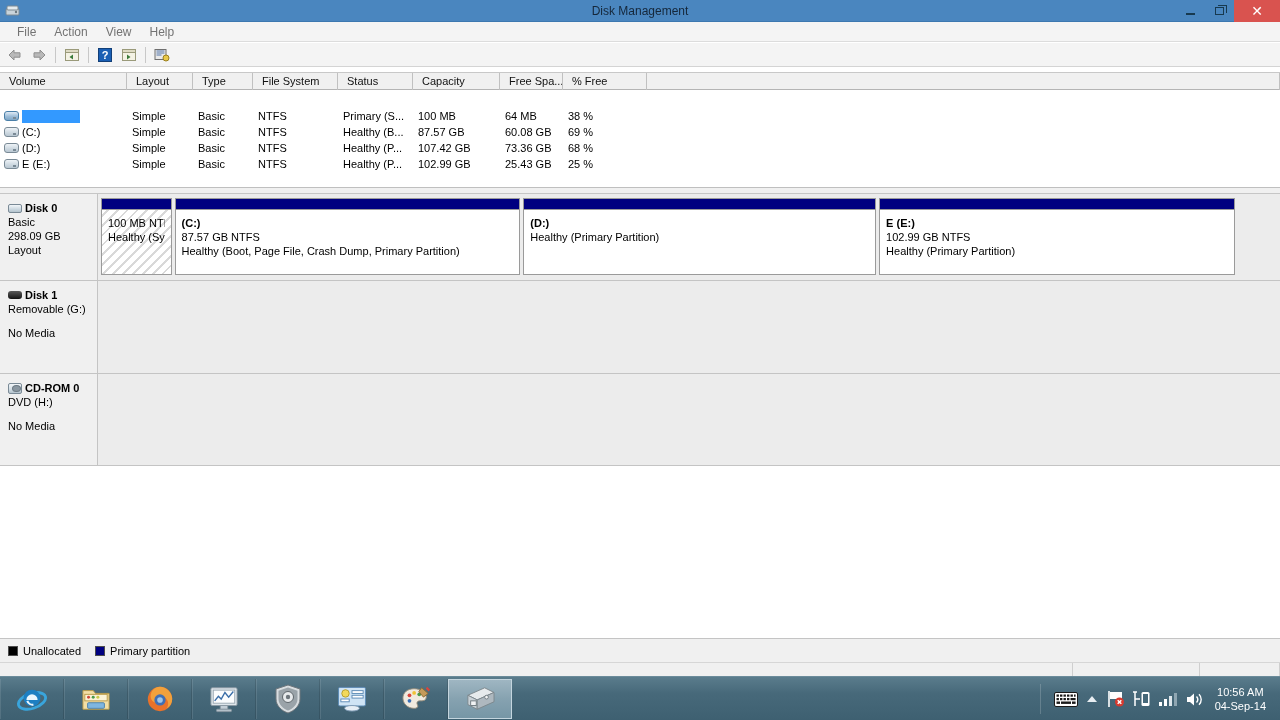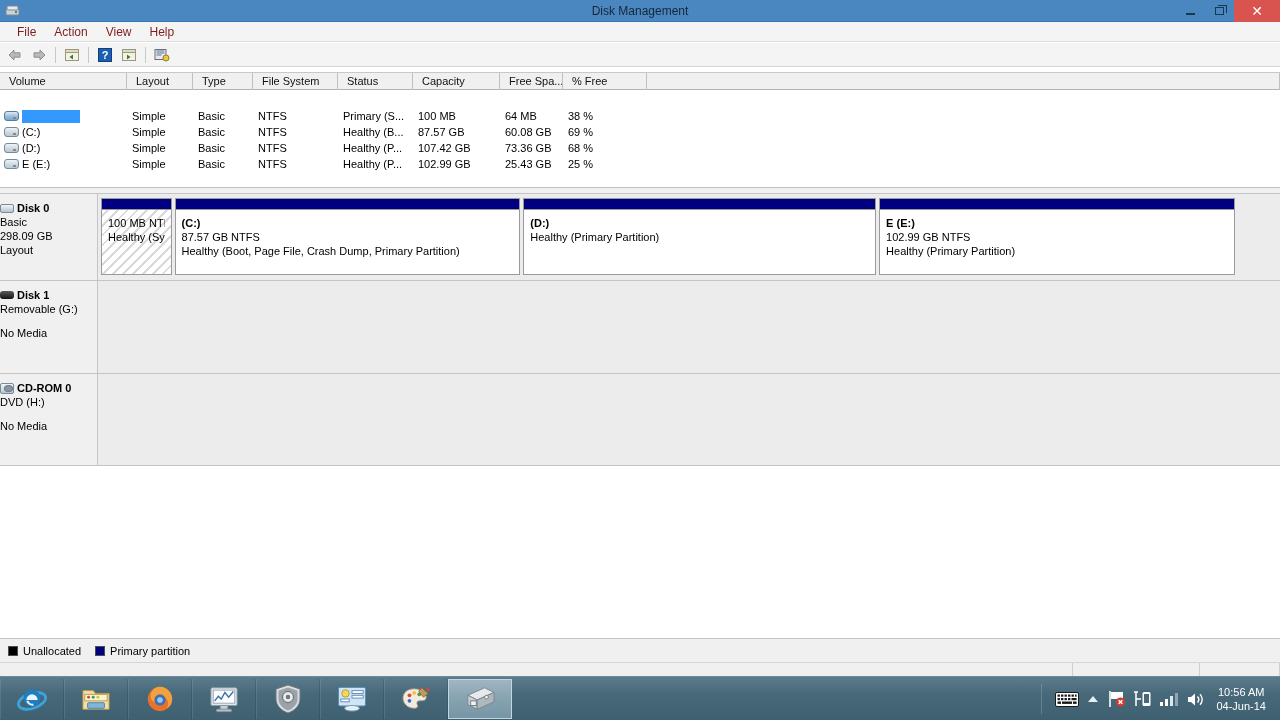--- a/index.html
+++ b/index.html
@@ -39,21 +39,21 @@
     content: ""; position: absolute; left: 2px; top: -3px;
     width: 8px; height: 7px; border: 1px solid #17394f; border-bottom: none; border-left: none;
   }
 
   
   .menubar {
     position: absolute; left: 0; top: 22px; width: 1280px; height: 20px;
     background: #f4f4f4; border-bottom: 1px solid #dcdcdc;
     display: flex; align-items: center; padding-left: 8px;
   }
-  .menuitem { padding: 0 9px; height: 20px; line-height: 20px; font-size: 12px; color: #7f1d1d; }
+  .menuitem { padding: 0 9px; height: 20px; line-height: 20px; font-size: 12px; color: #737373; }
 
   
   .toolbar {
     position: absolute; left: 0; top: 43px; width: 1280px; height: 24px;
     background: #f4f4f4; border-bottom: 1px solid #d4d4d4;
     display: flex; align-items: center; padding-left: 4px; gap: 2px;
   }
   .tbtn { width: 22px; height: 20px; display: flex; align-items: center; justify-content: center; }
   .tsep { width: 1px; height: 16px; background: #c8c8c8; margin: 0 3px; }
 
@@ -100,21 +100,21 @@
   }
 
   
   .graph {
     position: absolute; left: 0; top: 194px; width: 1280px; height: 444px;
     background: #ffffff; overflow: hidden;
   }
   .diskrow { position: relative; width: 1280px; border-bottom: 1px solid #c4c4c4; display: flex; }
   .disk-info {
     width: 98px; flex: 0 0 98px; background: #f0f0f0;
-    border-right: 1px solid #c4c4c4; padding: 8px 6px 6px 0;
+    border-right: 1px solid #c4c4c4; padding: 8px 6px 6px 8px;
   }
   .disk-title { font-size: 11px; font-weight: bold; color: #000; display: flex; align-items: center; }
   .disk-sub { font-size: 11px; color: #000; margin-top: 2px; }
   .disk-gap { height: 10px; }
   .hd-ico {
     width: 14px; height: 9px; margin-right: 3px; flex: 0 0 auto;
     border: 1px solid #7a8a96; border-radius: 2px;
     background: linear-gradient(180deg,#f2f6f9 0%, #ccd8e0 60%, #b4c3cd 100%);
   }
   .rm-ico {
@@ -560,18 +560,18 @@
       </div>
       <div class="tray-ico" style="width:28px">
         <svg width="20" height="17" viewBox="0 0 20 17">
           <path d="M2 6 H5 L9 2.5 V14.5 L5 11 H2 Z" fill="#fff"></path>
           <path d="M11.5 5.5 a4.5 4.5 0 0 1 0 6" fill="none" stroke="#fff" stroke-width="1.4"></path>
           <path d="M14 3.2 a7.5 7.5 0 0 1 0 10.6" fill="none" stroke="#fff" stroke-width="1.4"></path>
         </svg>
       </div>
       <div class="clock">
         <div>10:56 AM</div>
-        <div>04-Jun-14</div>
+        <div>04-Sep-14</div>
       </div>
     </div>
   </div>
 
 </div>
 
 </body></html>

